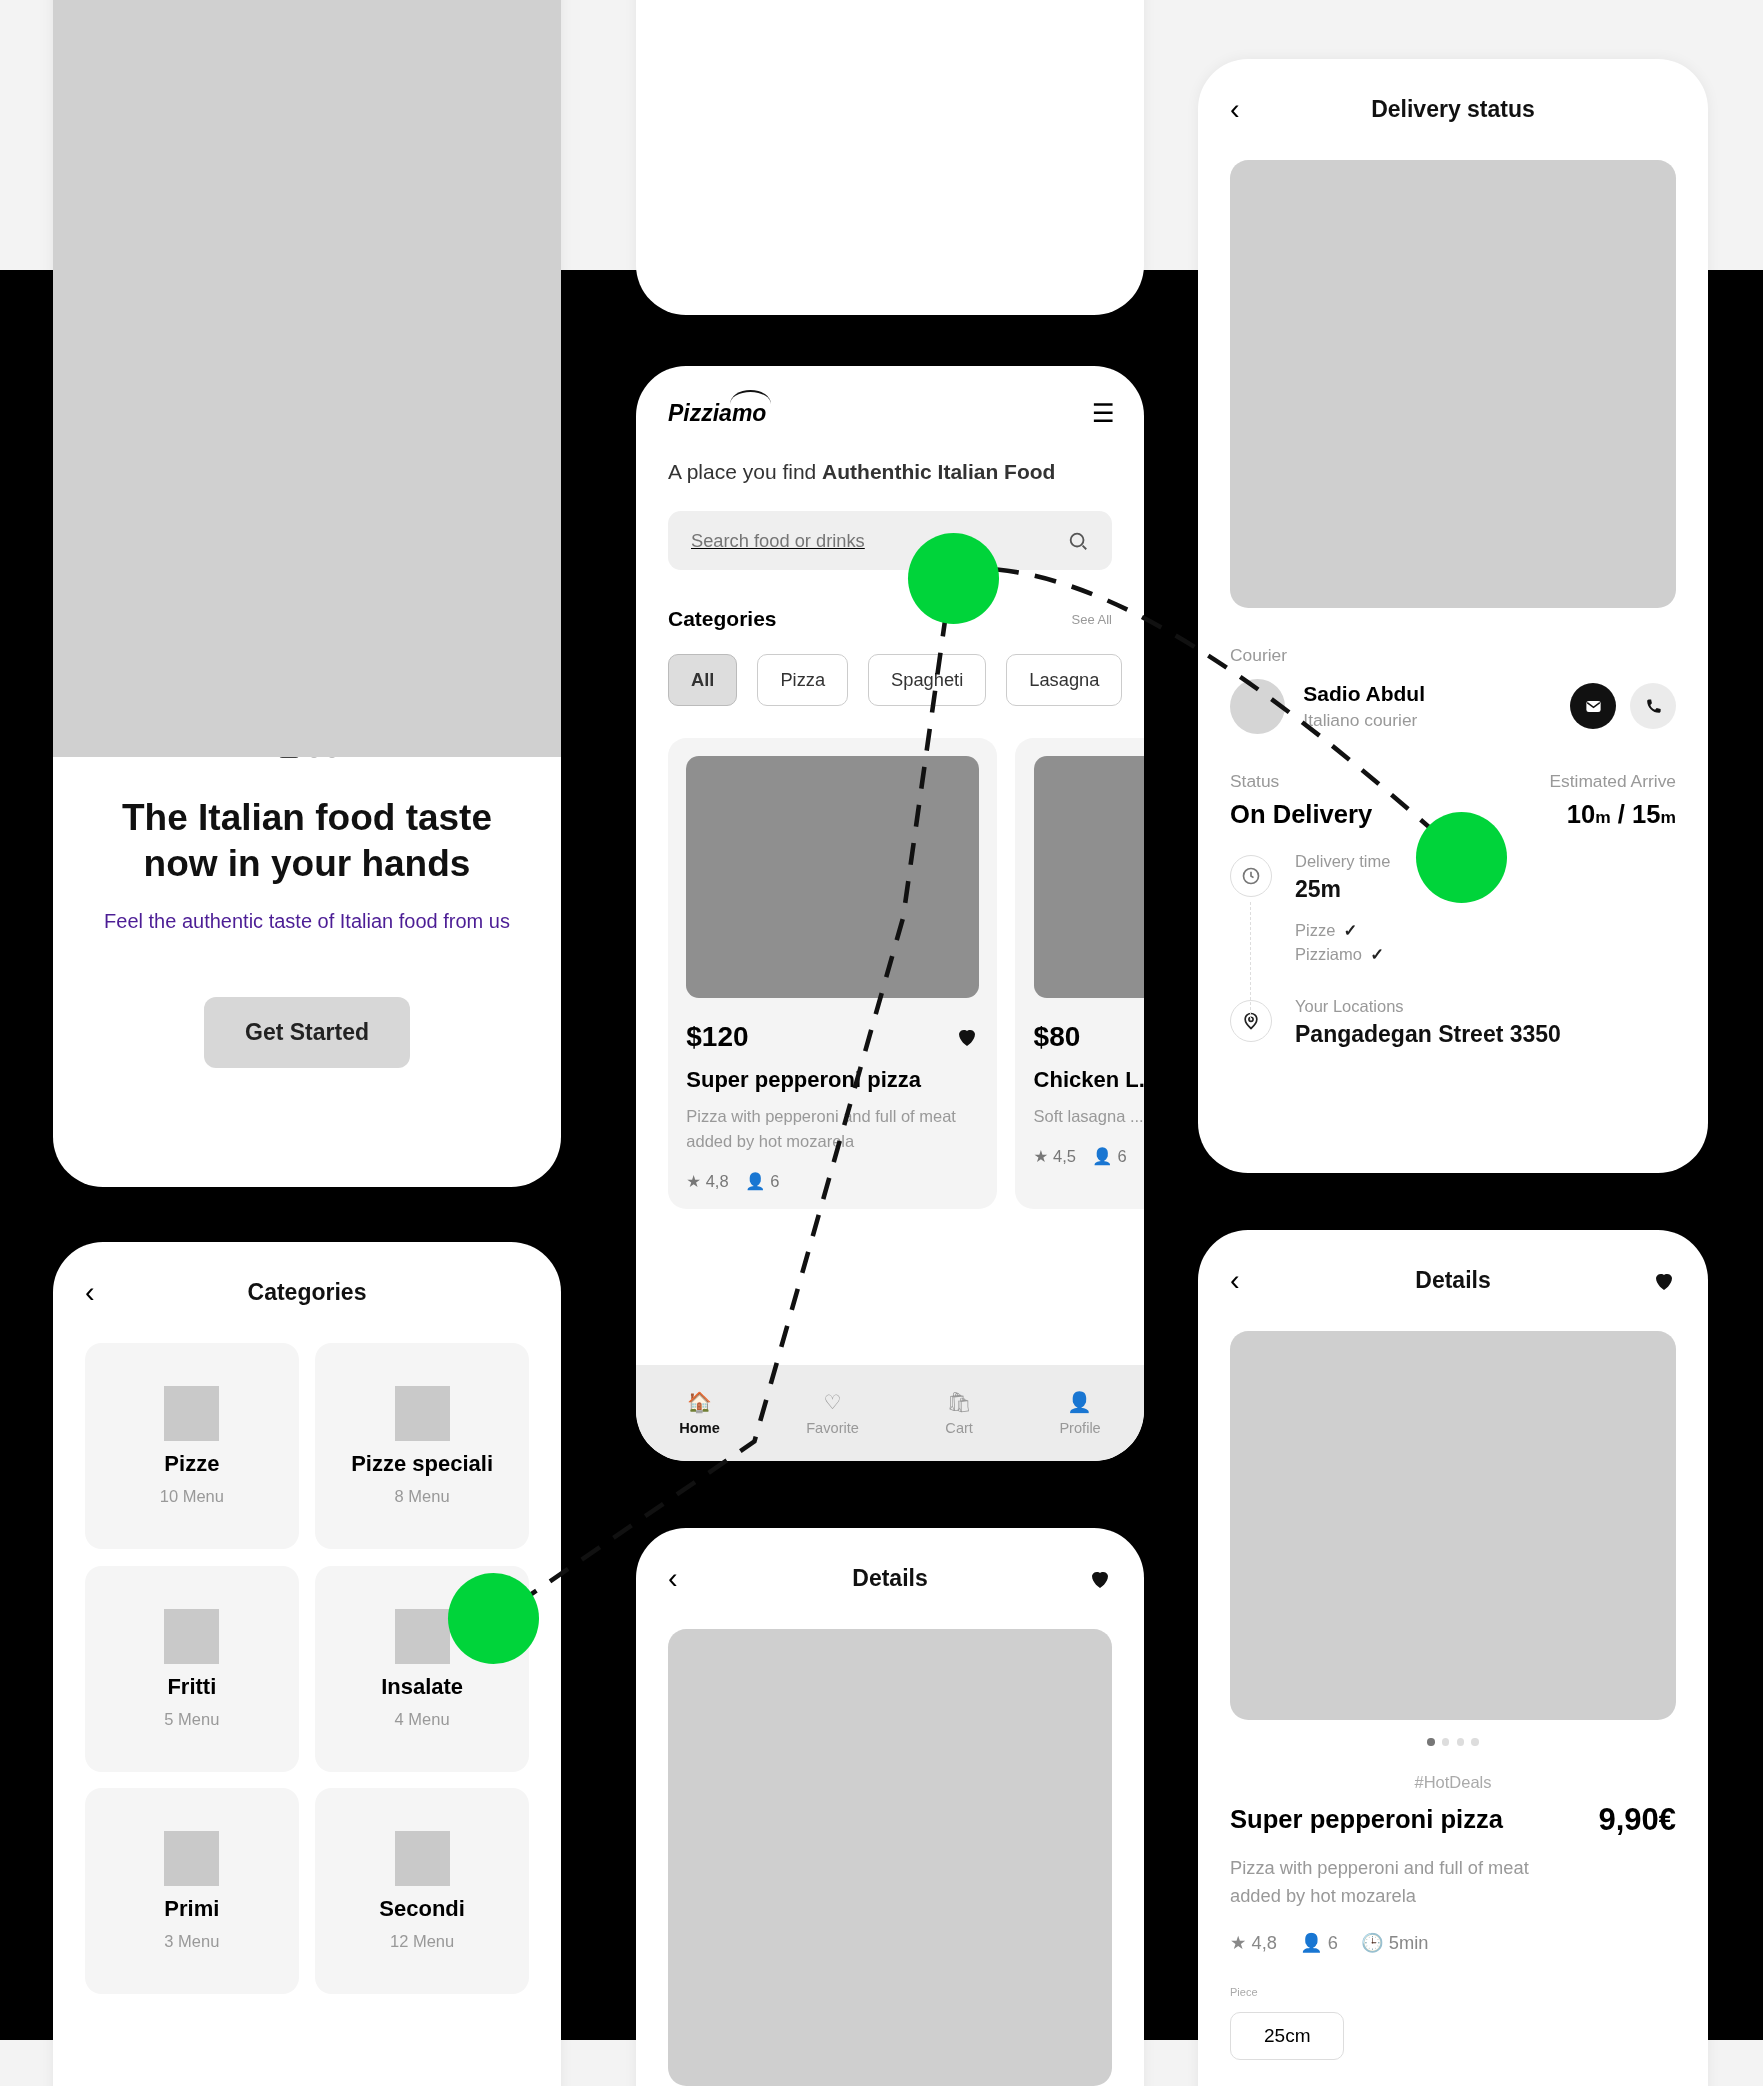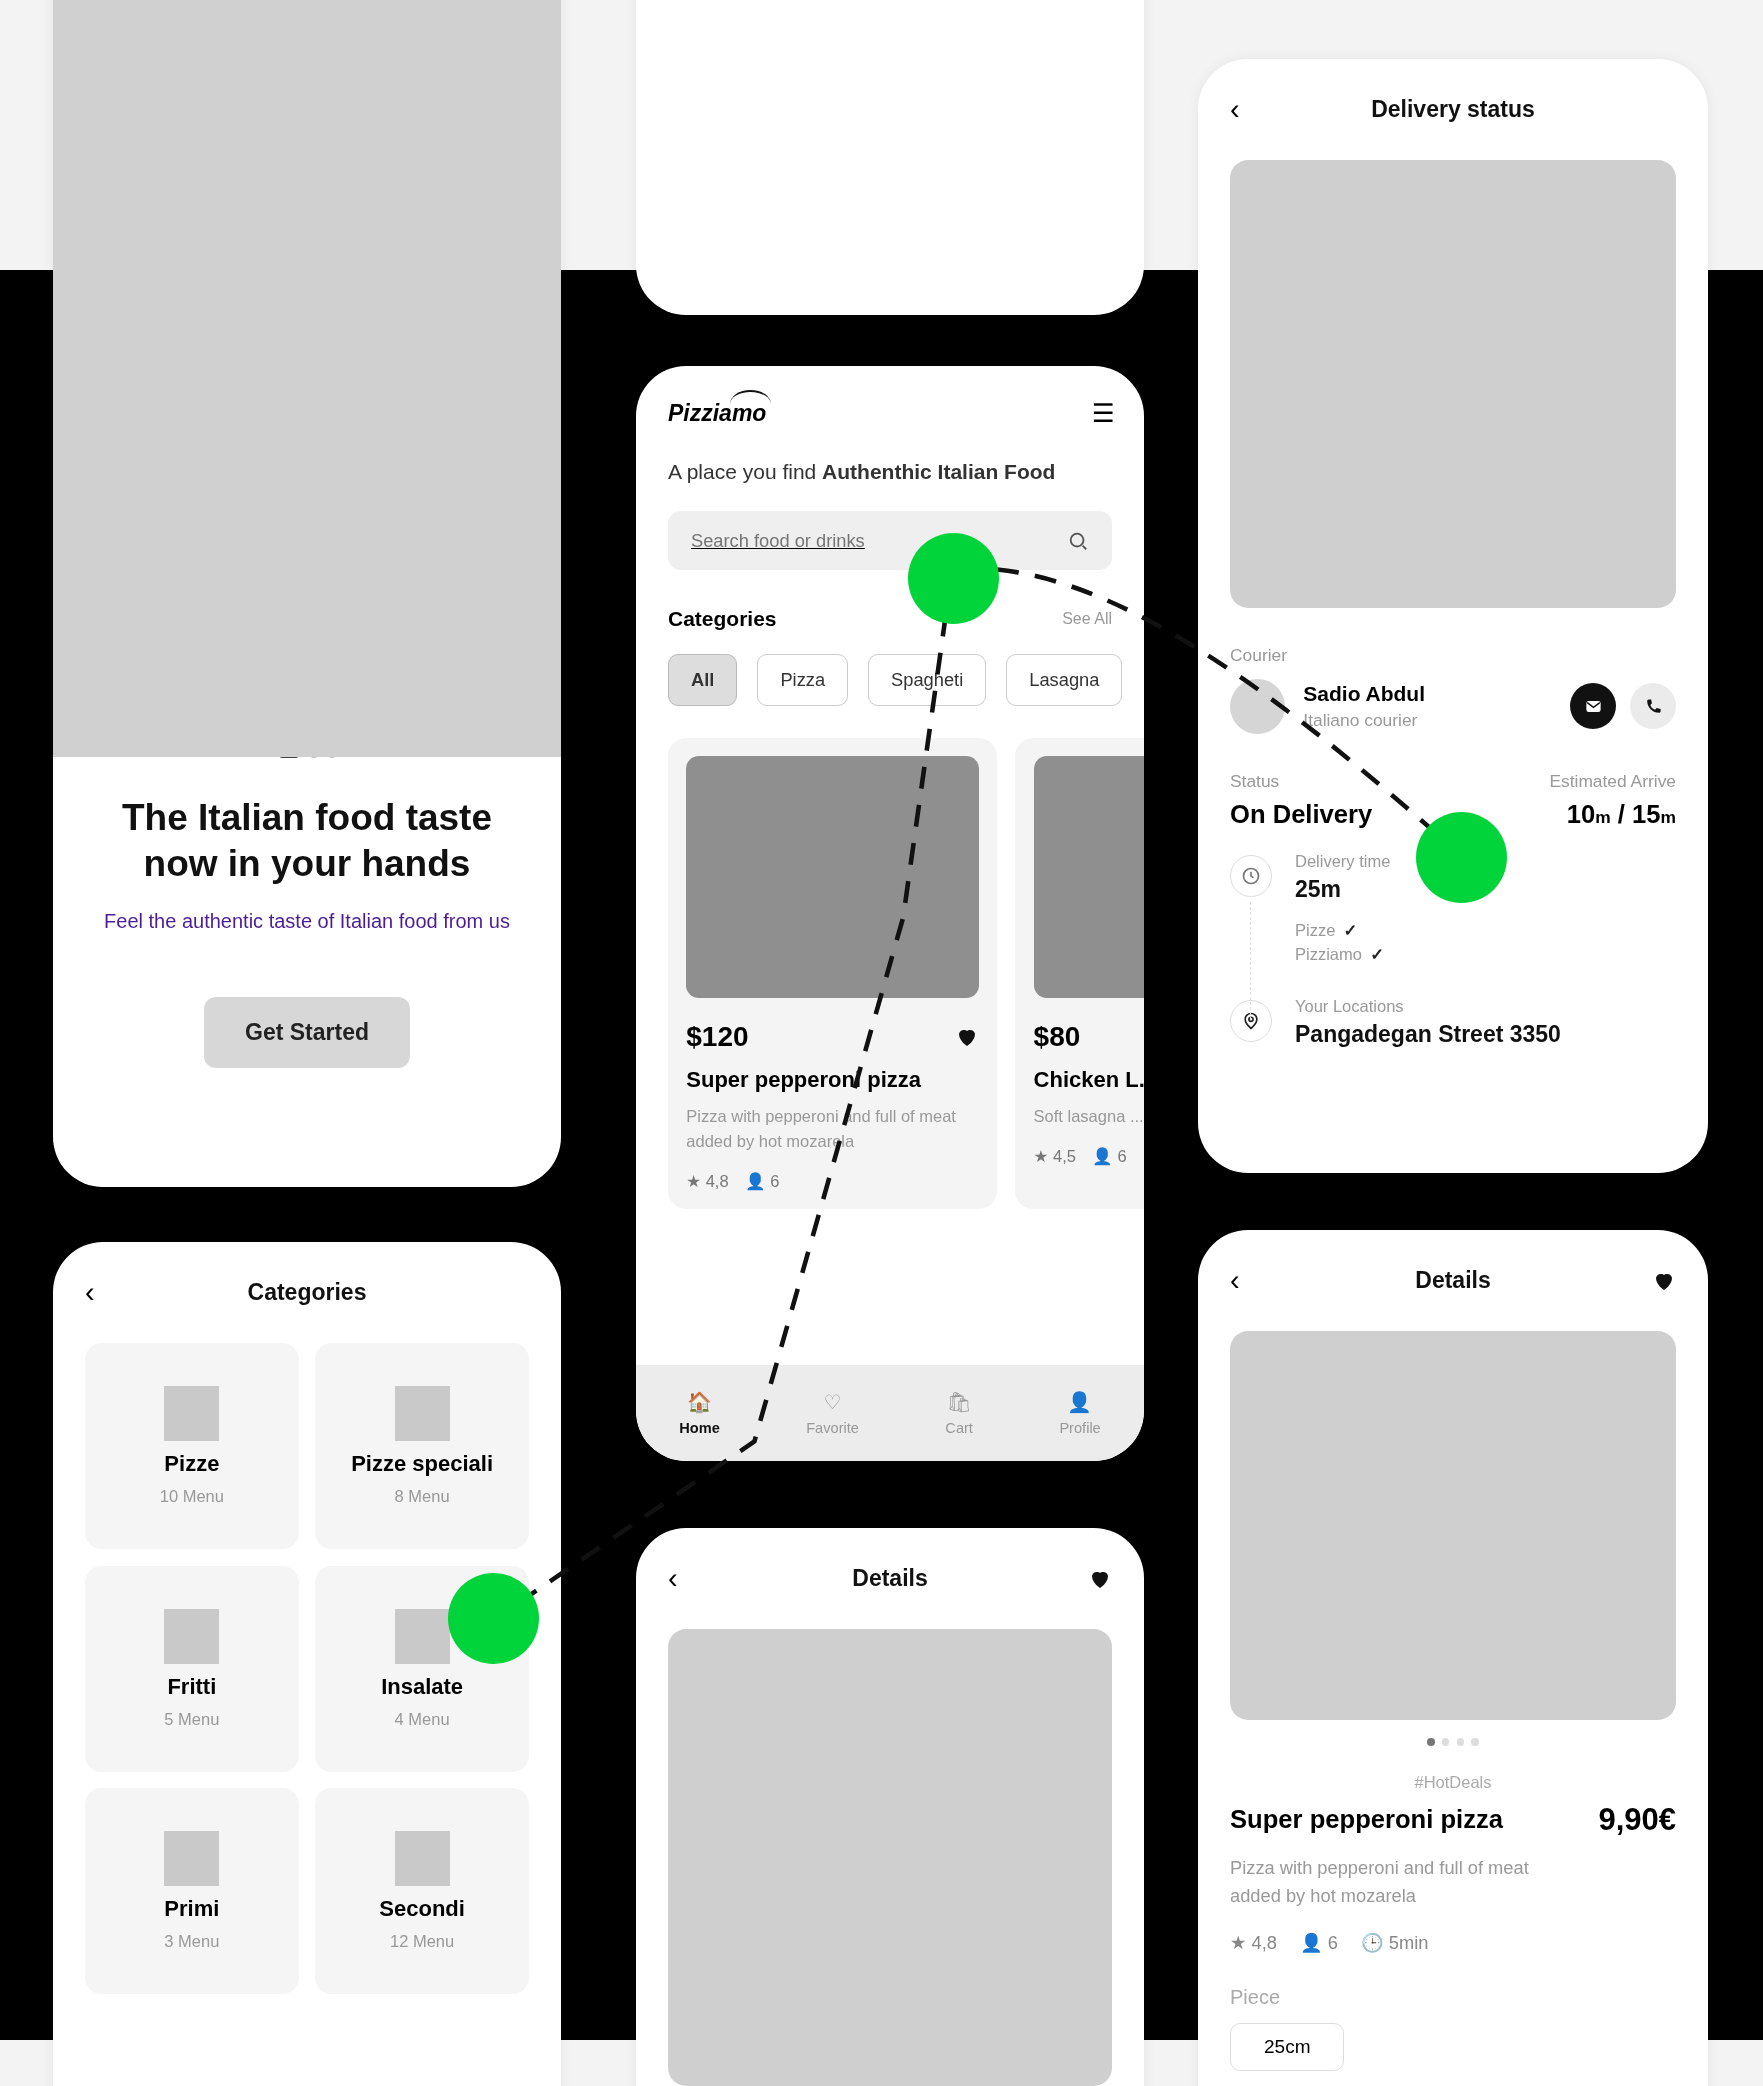--- a/index.html
+++ b/index.html
@@ -68,21 +68,21 @@
   #s5 .logo { font-size:23px; font-weight:800; font-style:italic; position:relative; }
   #s5 .logo::after { content:""; position:absolute; right:-4.6px; top:-10px; width:41px; height:12px; border-top:2.7px solid #111; border-radius:50%/100% 100% 0 0; }
   #s5 .menu-ico { font-size:25.6px; cursor:pointer; letter-spacing:-2.7px; }
   #s5 .tag { font-size:21px; color:#333; padding:0 32px; margin-bottom:27.4px; }
   #s5 .tag b { font-weight:800; }
   #s5 .search { margin:0 32px 37px 32px; height:59px; background:#efefef; border-radius:12.8px; display:flex; align-items:center; padding:0 23px; gap:13.7px;text-decoration:underline; }
   #s5 .search input { flex:1; border:none; background:transparent; font-size:18.3px; color:#555; outline:none; }
   #s5 .search .sico { font-size:20px; color:#555; }
   #s5 .sec-head { display:flex; justify-content:space-between; align-items:center; padding:0 32px; margin-bottom:23px; }
   #s5 .sec-head .t { font-size:21px; font-weight:800; }
-  #s5 .sec-head .see { font-size:16px; color:#999; cursor:pointer; }
+  #s5 .sec-head .see { font-size:13px; color:#999; cursor:pointer; }
   #s5 .chips { display:flex; gap:20px; padding:0 32px; margin-bottom:32px; }
   #s5 .chip { border:1.4px solid #ccc; border-radius:10px; padding:13.7px 22px; font-size:18.3px; color:#333; cursor:pointer; background:#fff; }
   #s5 .chip.active { background:#ddd; border-color:#bbb; font-weight:700; }
   #s5 .prod-row { display:flex; gap:18.3px; padding-left:32px; overflow:hidden; margin-bottom:27.4px; }
   #s5 .prod { width:329px; flex-shrink:0; background:#f4f4f4; border-radius:18.3px; padding:18.3px; }
   #s5 .prod .pimg { height:242px; background:#8f8f8f; border-radius:12.8px; margin-bottom:23px; }
   #s5 .prod .prow { display:flex; justify-content:space-between; align-items:center; margin-bottom:13.7px; }
   #s5 .prod .price { font-size:28px; font-weight:800; }
   #s5 .prod .pname { font-size:22px; font-weight:800; margin-bottom:11px; }
   #s5 .prod .pdesc { font-size:16.5px; color:#999; line-height:1.5; margin-bottom:18.3px; }
@@ -101,21 +101,21 @@
   #s7 .dimg { height:389px; background:#cfcfcf; border-radius:18.3px; margin:18.3px 0 18.3px 0; }
   #s7 .dots { display:flex; gap:7.3px; justify-content:center; margin-bottom:27.4px; }
   #s7 .dots span { width:7.3px; height:7.3px; border-radius:50%; background:#ddd; }
   #s7 .dots span.on { background:#777; }
   #s7 .hash { font-size:16.5px; color:#aaa; margin-bottom:10px;text-align:center; }
   #s7 .trow { display:flex; justify-content:space-between; align-items:center; margin-bottom:16.5px; }
   #s7 .dname { font-size:25.6px; font-weight:800; }
   #s7 .dprice { font-size:31px; font-weight:800; }
   #s7 .ddesc { font-size:18.3px; color:#999; line-height:1.5; margin-bottom:23px; max-width:329px;}
   #s7 .dmeta { display:flex; gap:23px; font-size:18.3px; color:#888; margin-bottom:32px; }
-  #s7 .plbl { font-size:20px; color:#aaa; margin-bottom:13.7px; }
+  #s7 .plbl { font-size:11px; color:#aaa; margin-bottom:13.7px; }
   #s7 .sizebtn { border:1.4px solid #ddd; border-radius:10px; padding:12px 33px; font-size:19px; background:#fff; }
 
   
   .flow-dot { position:absolute; width:91px; height:91px; border-radius:50%; background:#00d43a; z-index:90; }
   .connector { position:absolute; z-index:80; }
 
   
   svg { display:block; }
 </style>
 </head>

